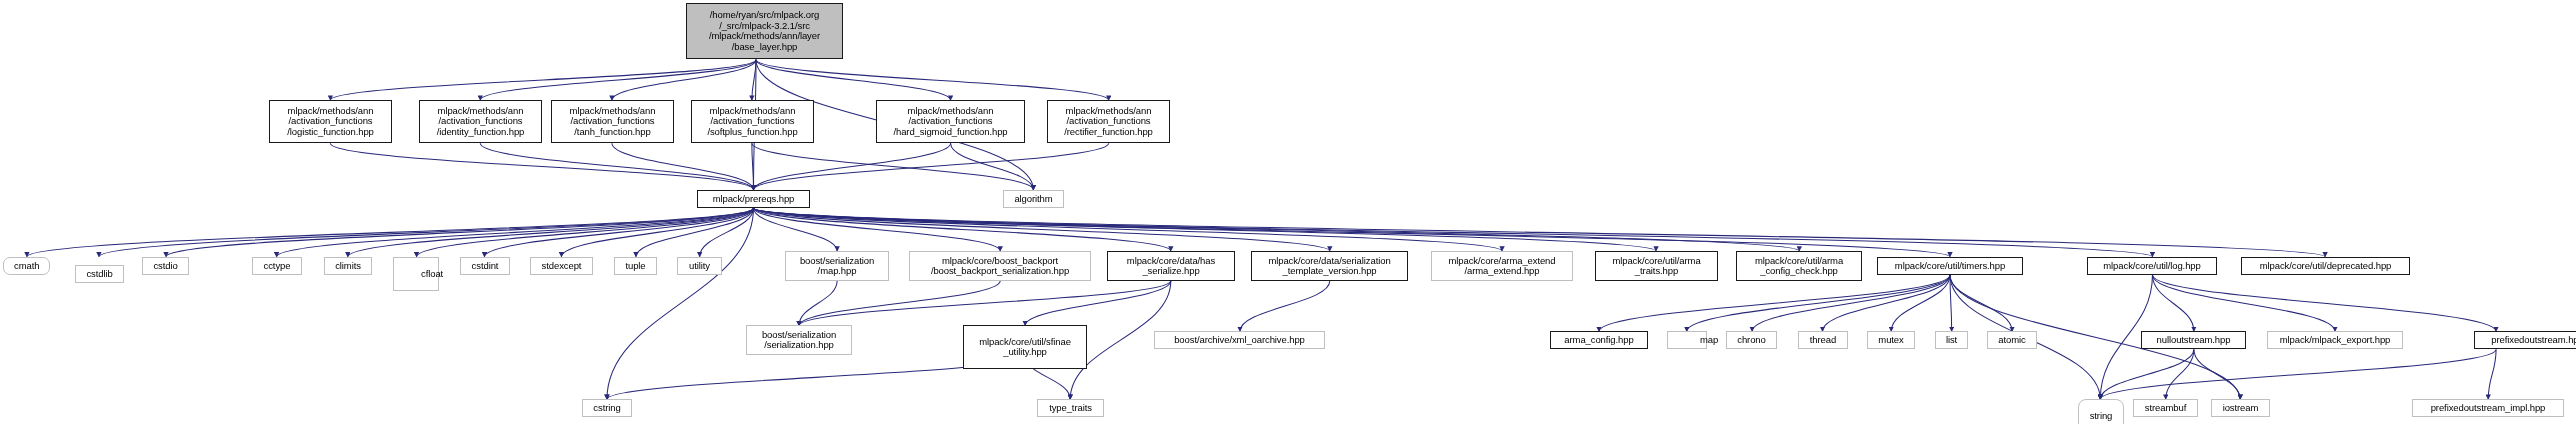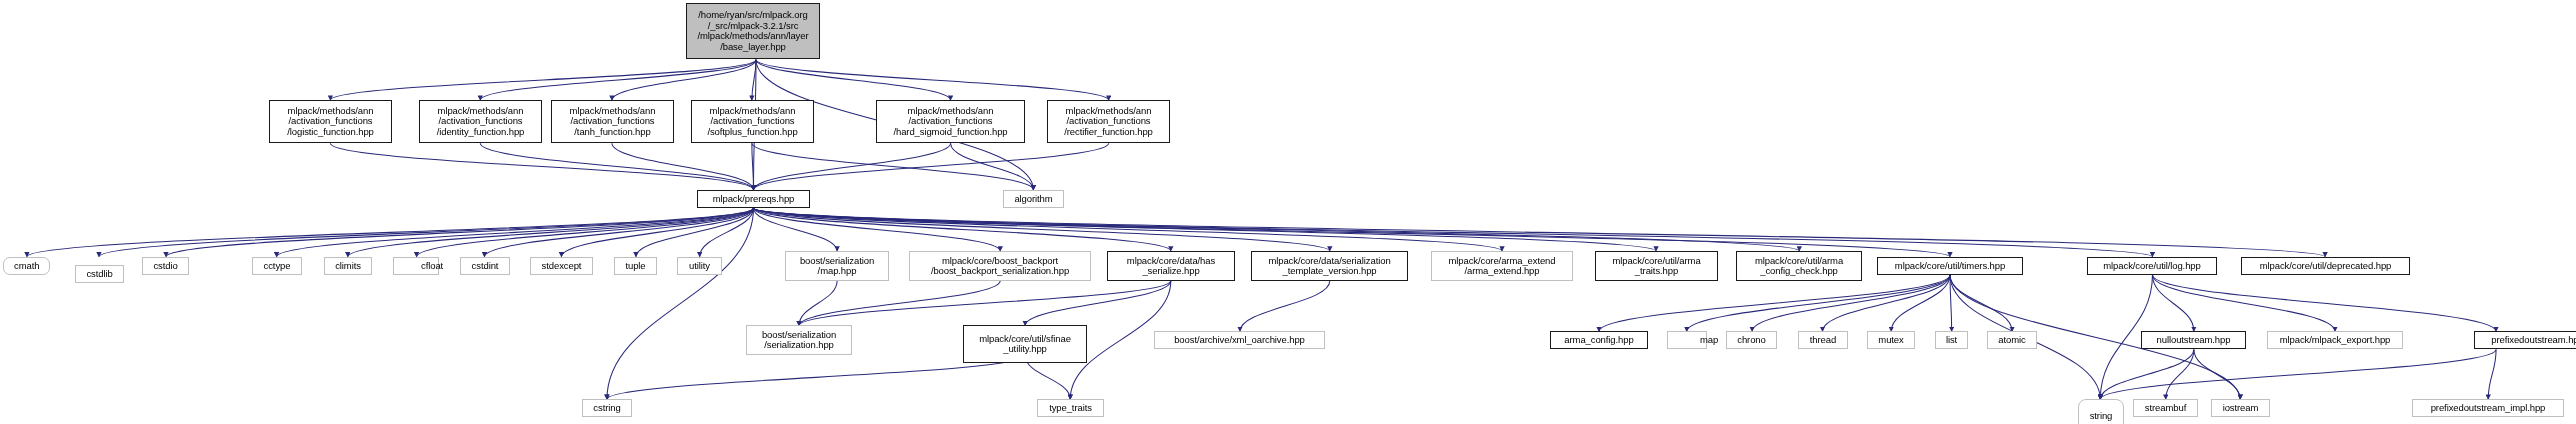--- a/index.html
+++ b/index.html
@@ -123,21 +123,21 @@
         <path d="M 2599.5 332 C 2599.5 362.6, 2820 369.4, 2820 400" marker-end="url(#arrow)"></path>
         <path d="M 2599.5 332 C 2599.5 362.6, 3014.5 369.4, 3014.5 400" marker-end="url(#arrow)"></path>
         <path d="M 2649.5 422 C 2649.5 449, 2536.5 455, 2536.5 482" marker-end="url(#arrow)"></path>
         <path d="M 2649.5 422 C 2649.5 449, 2615.5 455, 2615.5 482" marker-end="url(#arrow)"></path>
         <path d="M 2649.5 422 C 2649.5 449, 2705.5 455, 2705.5 482" marker-end="url(#arrow)"></path>
         <path d="M 3014.5 422 C 3014.5 449, 3005 455, 3005 482" marker-end="url(#arrow)"></path>
         <path d="M 3014.5 422 C 3014.5 449, 2536.5 455, 2536.5 482" marker-end="url(#arrow)"></path>
       </g>
   </svg>
   <div id="nodes-layer">
-      <div class="node root" style="left: 686px; top: 3.3px; width: 134px; height: 56px;"><span class="label">/home/ryan/src/mlpack.org
+      <div class="node root" style="left: 686px; top: 3.3px; width: 157px; height: 56px;"><span class="label">/home/ryan/src/mlpack.org
 /_src/mlpack-3.2.1/src
 /mlpack/methods/ann/layer
 /base_layer.hpp</span></div>
       <div class="node strong" style="left: 269px; top: 100px; width: 123px; height: 43px;"><span class="label">mlpack/methods/ann
 /activation_functions
 /logistic_function.hpp</span></div>
       <div class="node strong" style="left: 419px; top: 100px; width: 123px; height: 43px;"><span class="label">mlpack/methods/ann
 /activation_functions
 /identity_function.hpp</span></div>
       <div class="node strong" style="left: 551px; top: 100px; width: 123px; height: 43px;"><span class="label">mlpack/methods/ann
@@ -152,21 +152,21 @@
       <div class="node strong" style="left: 1047px; top: 100px; width: 123px; height: 43px;"><span class="label">mlpack/methods/ann
 /activation_functions
 /rectifier_function.hpp</span></div>
       <div class="node strong" style="left: 697px; top: 190px; width: 113px; height: 18px;"><span class="label">mlpack/prereqs.hpp</span></div>
       <div class="node" style="left: 1003px; top: 190px; width: 61px; height: 18px;"><span class="label">algorithm</span></div>
       <div class="node" style="left: 3.3px; top: 257px; width: 47px; height: 18px; border-radius: 7px;"><span class="label">cmath</span></div>
       <div class="node" style="left: 75px; top: 257px; width: 49px; height: 18px; margin-top: 8px;"><span class="label">cstdlib</span></div>
       <div class="node" style="left: 142px; top: 257px; width: 47px; height: 18px;"><span class="label">cstdio</span></div>
       <div class="node" style="left: 252px; top: 257px; width: 50px; height: 18px;"><span class="label">cctype</span></div>
       <div class="node" style="left: 324px; top: 257px; width: 48px; height: 18px;"><span class="label">climits</span></div>
-      <div class="node" style="left: 393px; top: 257px; width: 46px; height: 18px; padding-left: 27px;"><span class="label">cfloat</span></div>
+      <div class="node" style="left: 393px; top: 257px; width: 46px; height: 34px; padding-left: 27px;"><span class="label">cfloat</span></div>
       <div class="node" style="left: 460px; top: 257px; width: 50px; height: 18px;"><span class="label">cstdint</span></div>
       <div class="node" style="left: 530px; top: 257px; width: 63px; height: 18px;"><span class="label">stdexcept</span></div>
       <div class="node" style="left: 614px; top: 257px; width: 43px; height: 18px;"><span class="label">tuple</span></div>
       <div class="node" style="left: 677px; top: 257px; width: 45px; height: 18px;"><span class="label">utility</span></div>
       <div class="node" style="left: 785px; top: 251px; width: 104px; height: 30px;"><span class="label">boost/serialization
 /map.hpp</span></div>
       <div class="node" style="left: 909px; top: 251px; width: 182px; height: 30px;"><span class="label">mlpack/core/boost_backport
 /boost_backport_serialization.hpp</span></div>
       <div class="node strong" style="left: 1107px; top: 251px; width: 128px; height: 30px;"><span class="label">mlpack/core/data/has
 _serialize.hpp</span></div>
@@ -176,21 +176,21 @@
 /arma_extend.hpp</span></div>
       <div class="node strong" style="left: 1595px; top: 251px; width: 123px; height: 30px;"><span class="label">mlpack/core/util/arma
 _traits.hpp</span></div>
       <div class="node strong" style="left: 1736px; top: 251px; width: 126px; height: 30px;"><span class="label">mlpack/core/util/arma
 _config_check.hpp</span></div>
       <div class="node strong" style="left: 1877px; top: 257px; width: 146px; height: 18px;"><span class="label">mlpack/core/util/timers.hpp</span></div>
       <div class="node strong" style="left: 2087px; top: 257px; width: 130px; height: 18px;"><span class="label">mlpack/core/util/log.hpp</span></div>
       <div class="node strong" style="left: 2241px; top: 257px; width: 169px; height: 18px;"><span class="label">mlpack/core/util/deprecated.hpp</span></div>
       <div class="node" style="left: 746px; top: 325px; width: 106px; height: 30px;"><span class="label">boost/serialization
 /serialization.hpp</span></div>
-      <div class="node strong" style="left: 963px; top: 325px; width: 124px; height: 38px;"><span class="label">mlpack/core/util/sfinae
+      <div class="node strong" style="left: 963px; top: 325px; width: 124px; height: 44px;"><span class="label">mlpack/core/util/sfinae
 _utility.hpp</span></div>
       <div class="node" style="left: 1154px; top: 331px; width: 171px; height: 18px;"><span class="label">boost/archive/xml_oarchive.hpp</span></div>
       <div class="node strong" style="left: 1550px; top: 331px; width: 98px; height: 18px;"><span class="label">arma_config.hpp</span></div>
       <div class="node" style="left: 1667px; top: 331px; width: 40px; height: 18px; padding-left: 32px;"><span class="label">map</span></div>
       <div class="node" style="left: 1726px; top: 331px; width: 51px; height: 18px;"><span class="label">chrono</span></div>
       <div class="node" style="left: 1798px; top: 331px; width: 50px; height: 18px;"><span class="label">thread</span></div>
       <div class="node" style="left: 1867px; top: 331px; width: 48px; height: 18px;"><span class="label">mutex</span></div>
       <div class="node" style="left: 1935px; top: 331px; width: 33px; height: 18px;"><span class="label">list</span></div>
       <div class="node" style="left: 1987px; top: 331px; width: 50px; height: 18px;"><span class="label">atomic</span></div>
       <div class="node strong" style="left: 2141px; top: 331px; width: 105px; height: 18px;"><span class="label">nulloutstream.hpp</span></div>

